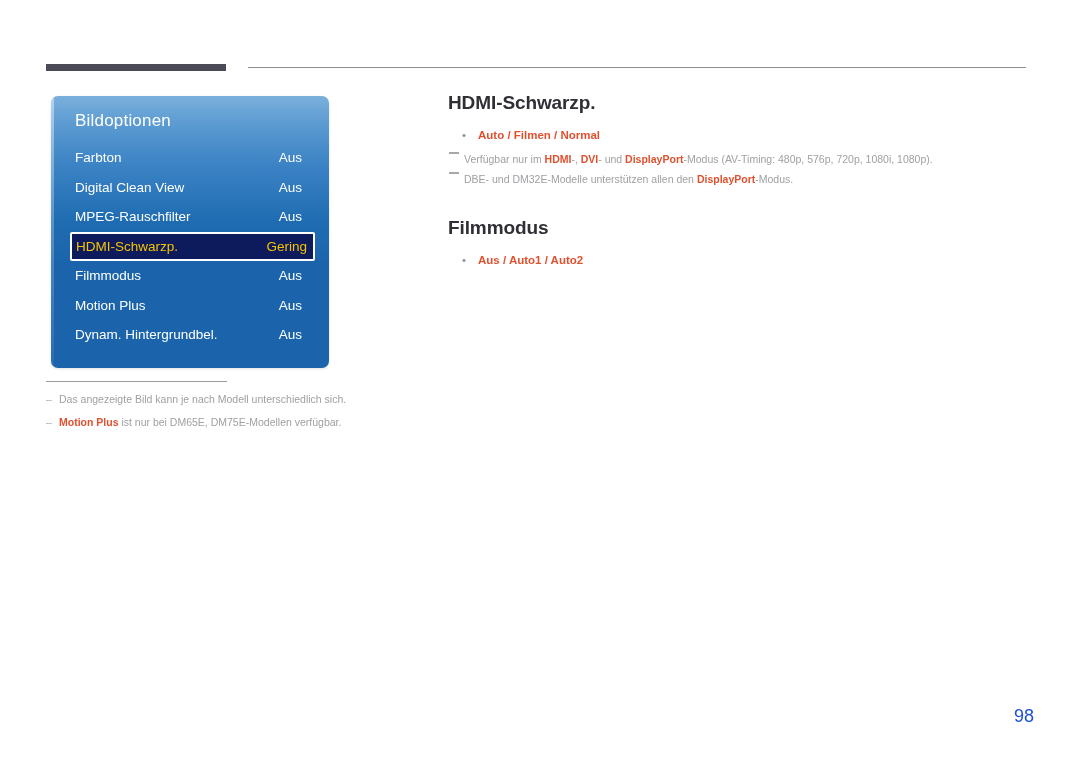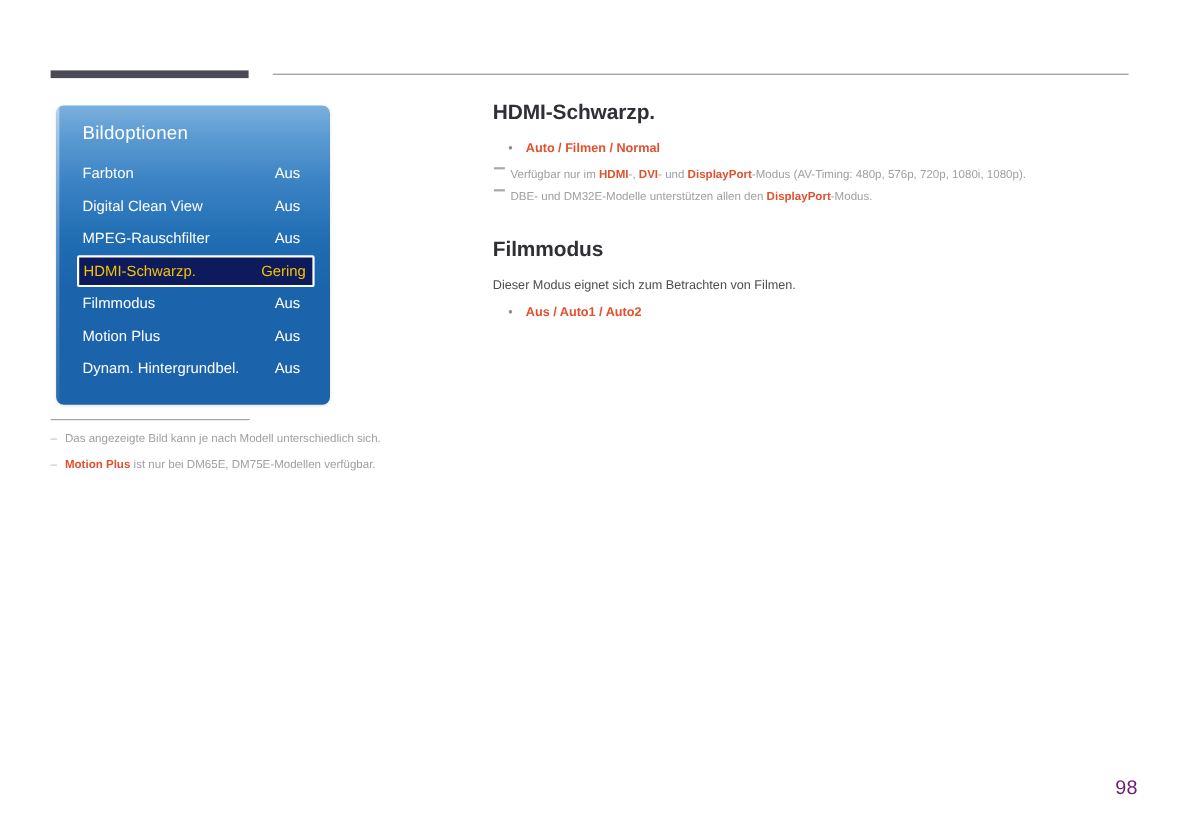--- a/index.html
+++ b/index.html
@@ -39,21 +39,21 @@
     width: 778px;
     height: 1px;
     background: #8d8d94;
   }
 
   
   .osd-panel {
     position: absolute;
     left: 51px;
     top: 96px;
-    width: 249px;
+    width: 278px;
     height: 272px;
     border-radius: 7px;
     background: linear-gradient(to bottom,
                 #7bb0dd 0%,
                 #5c9bd2 10%,
                 #3a82c4 26%,
                 #1f6cb2 46%,
                 #1b64ac 62%,
                 #1b64ac 100%);
     box-shadow: 0 1px 3px rgba(0,0,0,0.12);
@@ -216,21 +216,21 @@
     color: #e0512f;
     font-weight: bold;
   }
 
   
   .page-number {
     position: absolute;
     right: 46px;
     top: 706px;
     font-size: 18px;
-    color: #701a75;
+    color: #1d4ed8;
   }
 </style>
 </head>
 <body>
 
 <div class="header-rules">
   <div class="rule-thick"></div>
   <div class="rule-thin"></div>
 </div>
 
@@ -274,17 +274,16 @@
     <div class="fn-item"><span class="dash">–</span><span>Das angezeigte Bild kann je nach Modell unterschiedlich sich.</span></div>
     <div class="fn-item"><span class="dash">–</span><b>Motion Plus</b><span> ist nur bei DM65E, DM75E-Modellen verfügbar.</span></div>
   </div>
 
 <div class="content" id="content">
     <h2 class="section-title">HDMI-Schwarzp.</h2>
     <div class="bullet-line"><span class="dot">•</span><span>Auto / Filmen / Normal</span></div>
     <div class="note-line"><span class="overdash"></span><span>Verfügbar nur im </span><b>HDMI</b><span>-, </span><b>DVI</b><span>- und </span><b>DisplayPort</b><span>-Modus (AV-Timing: 480p, 576p, 720p, 1080i, 1080p).</span></div>
     <div class="note-line"><span class="overdash"></span><span>DBE- und DM32E-Modelle unterstützen allen den </span><b>DisplayPort</b><span>-Modus.</span></div>
     <h2 class="section-title second">Filmmodus</h2>
-    <p class="body-text">Dieser Modus eignet sich zum Betrachten von Filmen.</p>
     <div class="bullet-line"><span class="dot">•</span><span>Aus / Auto1 / Auto2</span></div>
   </div>
 
 <div class="page-number">98</div>
 
 </body></html>

